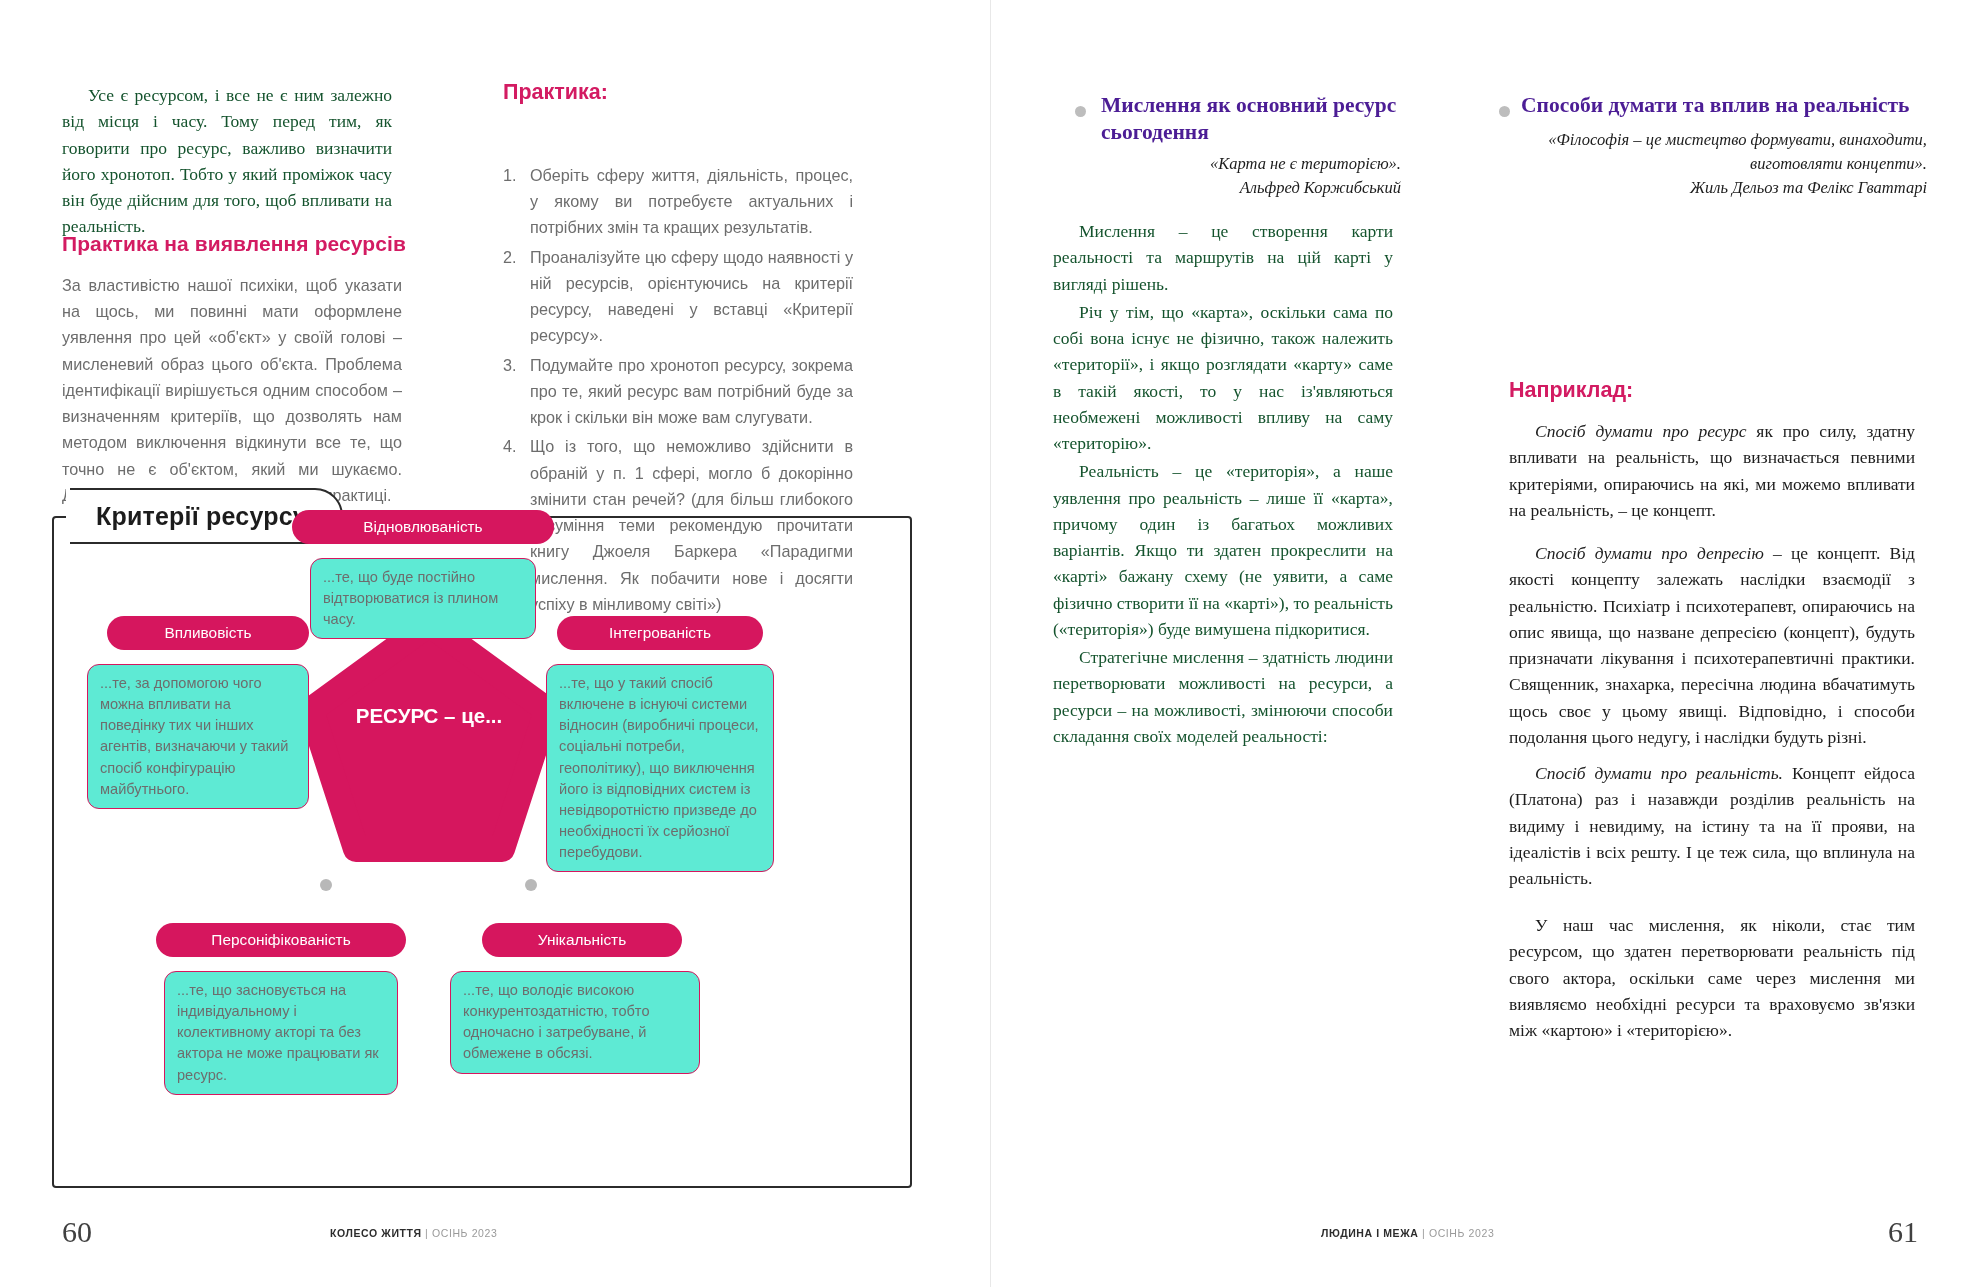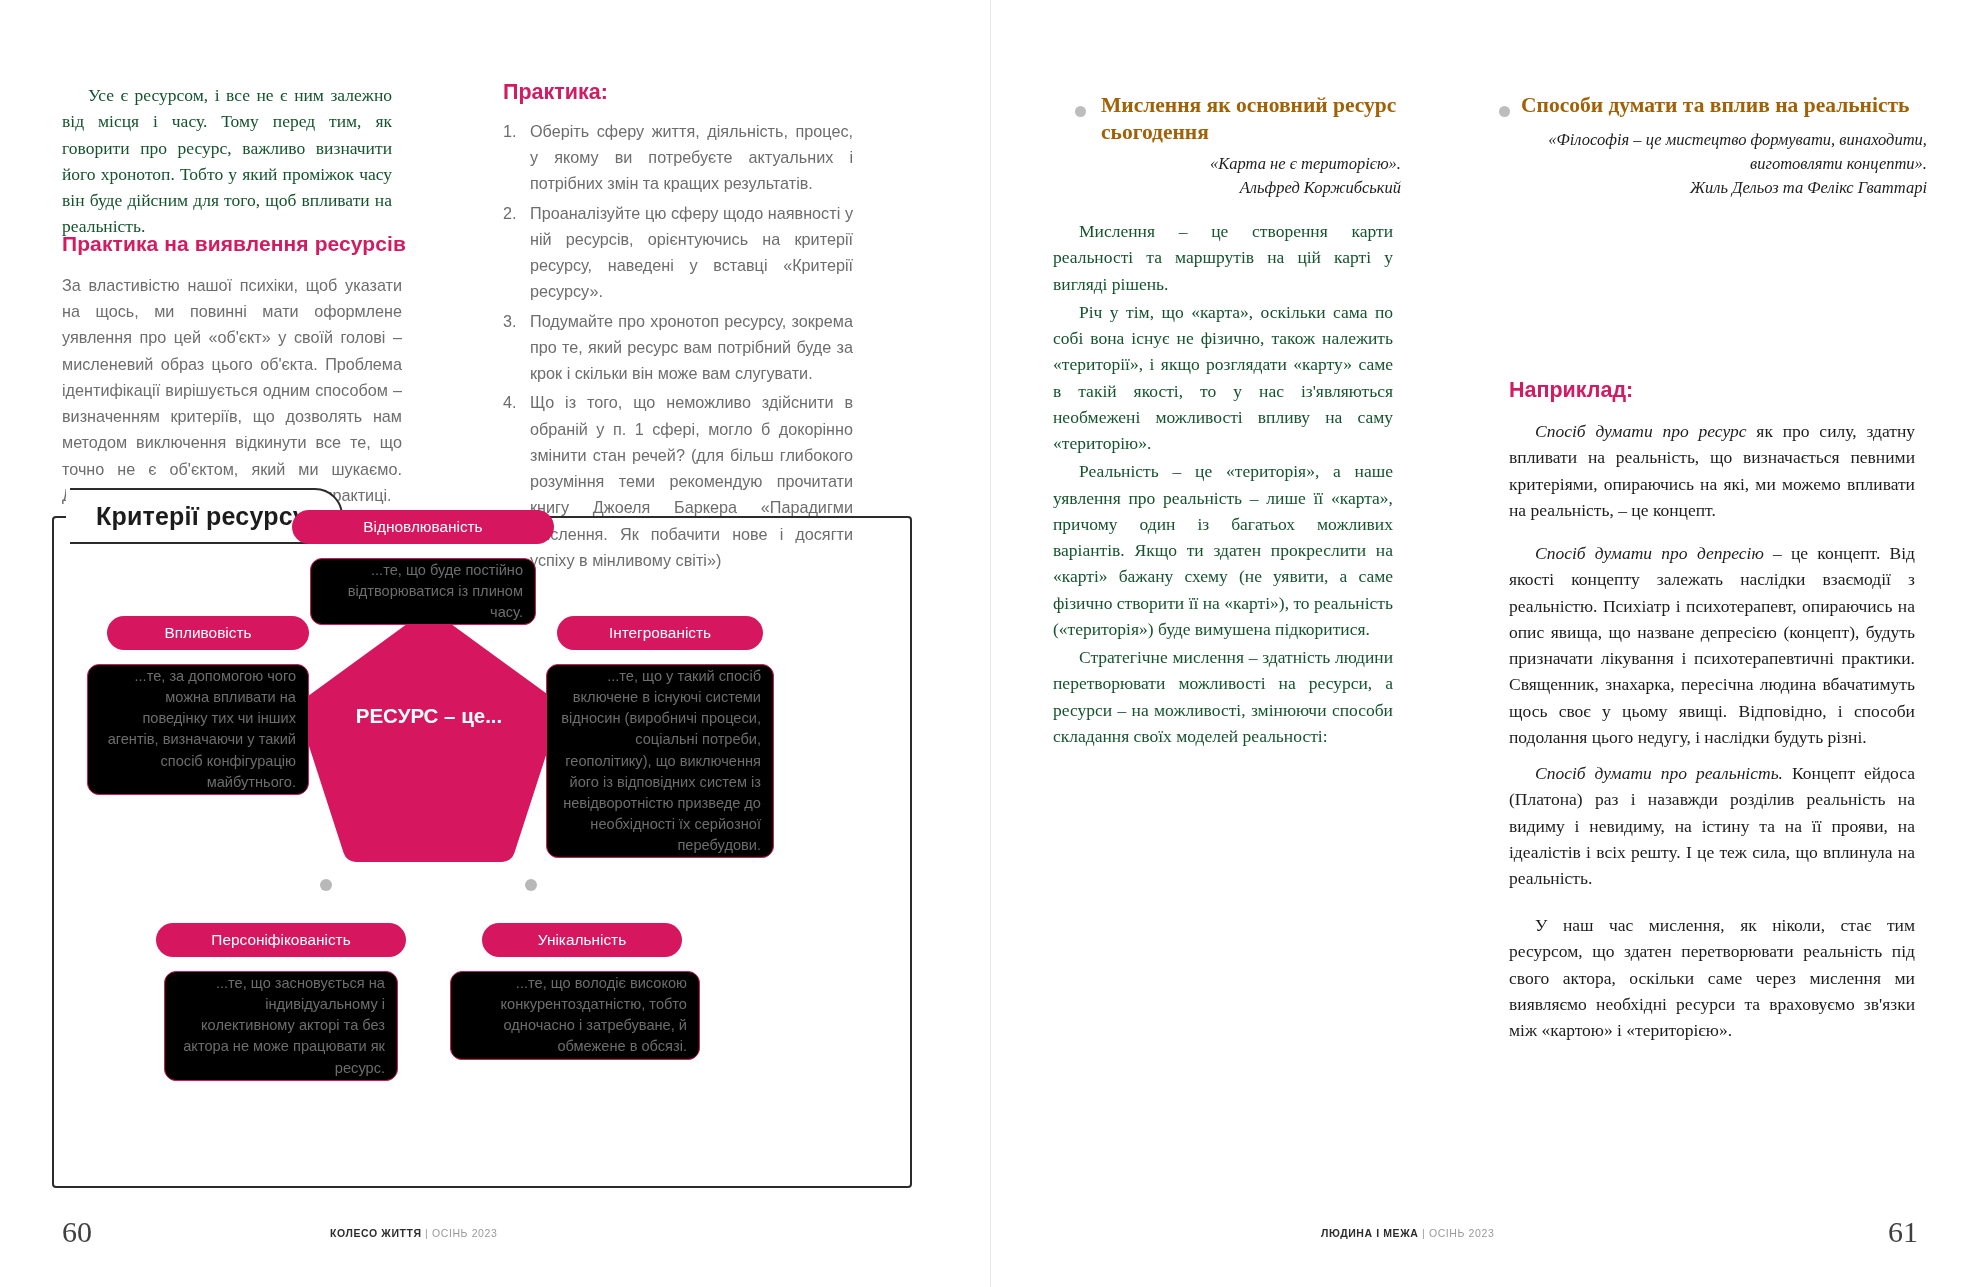--- a/index.html
+++ b/index.html
@@ -33,21 +33,21 @@
   
   #lead-para { position: absolute; left: 62px; top: 82px; width: 330px; }
   #lead-para p { text-indent: 26px; }
 
   #left-head { position: absolute; left: 62px; top: 232px; width: 345px;
                font-size: 21px; letter-spacing: .1px; }
   #left-body { position: absolute; left: 62px; top: 272px; width: 340px; }
 
   #practice-head { position: absolute; left: 503px; top: 80px; font-size: 21.5px; }
   #practice-list { position: absolute; left: 503px; top: 118px; width: 350px; }
-  #practice-list ol { list-style: none; counter-reset: pr; }
+  #practice-list ol { list-style: none; counter-reset: pr; margin-top: 44px; }
   #practice-list li {
     counter-increment: pr; position: relative;
     padding-left: 27px; margin-bottom: 3px;
     font-family: "Liberation Sans", sans-serif;
     font-size: 16.2px; line-height: 1.62; color: #6d6d6d; text-align: justify;
   }
   #practice-list li::before {
     content: counter(pr) "."; position: absolute; left: 0; top: 0;
     color: #6d6d6d;
   }
@@ -75,24 +75,24 @@
     background: #fff;
   }
 
   .pill {
     position: absolute; background: #d6165e; color: #fff;
     border-radius: 22px; height: 34px;
     display: flex; align-items: center; justify-content: center;
     font-size: 15.4px; padding: 0 20px; white-space: nowrap;
   }
   .cbox {
-    position: absolute; background: #000000;
+    position: absolute; background: #5eead4;
     border: 1.6px solid #d6165e; border-radius: 12px;
     color: #6d6d6d; font-size: 14.6px; line-height: 1.45;
-    text-align: right; padding: 1px 12px;
+    text-align: left; padding: 8px 12px;
   }
   .dot {
     position: absolute; width: 12px; height: 12px; border-radius: 50%;
     background: #b8b8b8;
   }
   #pentagon {
     position: absolute; left: 252px; top: 100px;
     width: 250px; height: 250px;
   }
   #pentagon svg { width: 100%; height: 100%; display: block; }
@@ -109,21 +109,21 @@
   .footer-meta {
     position: absolute; bottom: 48px;
     font-size: 10.5px; letter-spacing: .6px; color: #9a9a9a;
   }
   .footer-meta b { color: #2c2c2c; font-weight: bold; }
 
   
   .sec-head {
     position: absolute;
     font-family: "Liberation Serif", serif; font-weight: bold;
-    color: #a16207; font-size: 21.5px; line-height: 1.25;
+    color: #4c1d95; font-size: 21.5px; line-height: 1.25;
   }
   .sec-bullet {
     position: absolute; width: 11px; height: 11px; border-radius: 50%;
     background: #bdbdbd;
   }
   .quote {
     position: absolute;
     font-family: "Liberation Serif", serif; font-style: italic;
     font-size: 16.5px; line-height: 1.45; color: #1c1c1c; text-align: right;
   }

